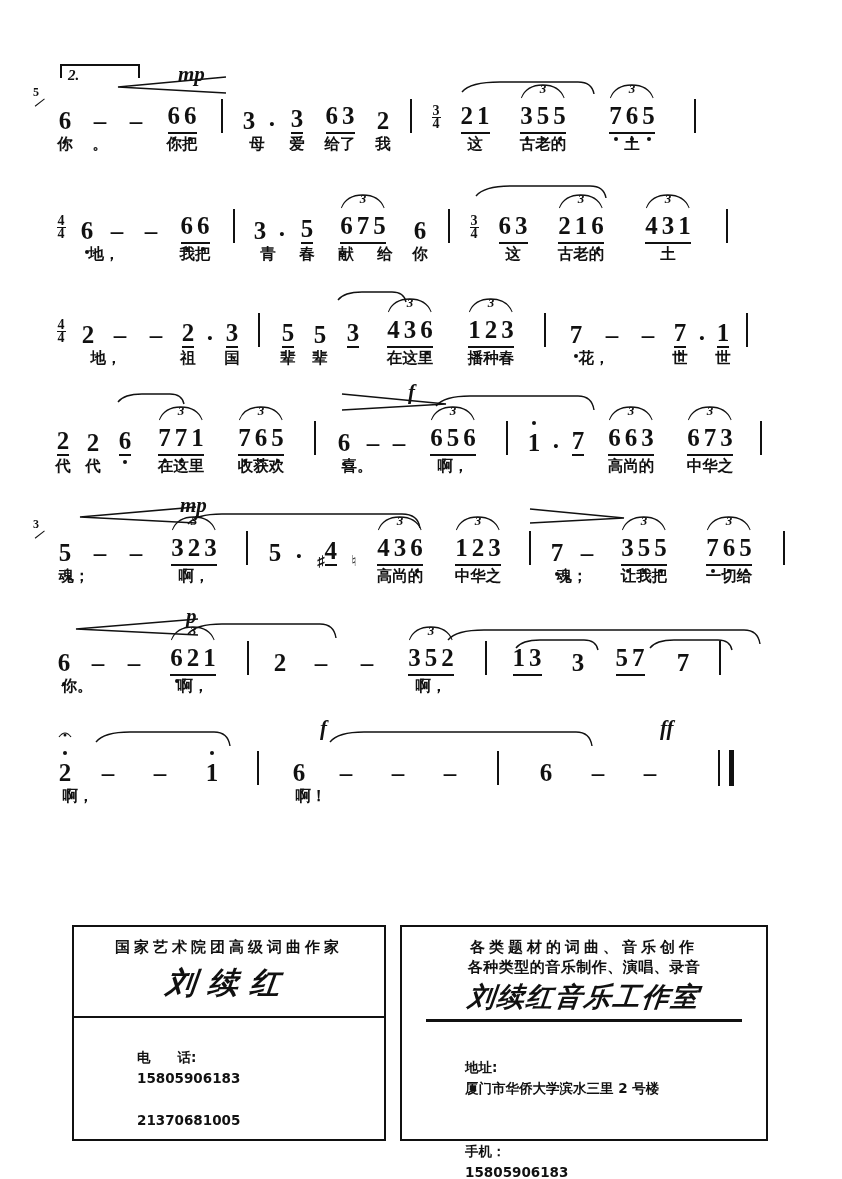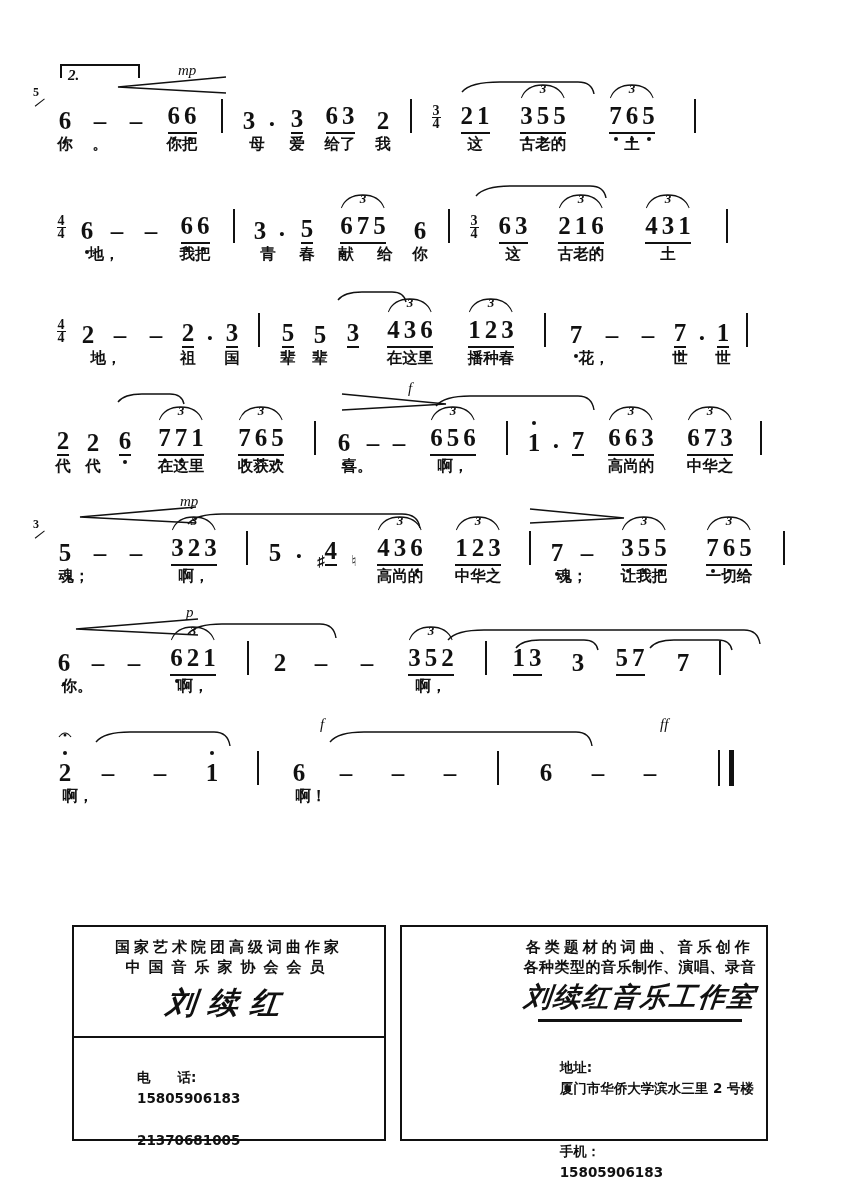--- a/index.html
+++ b/index.html
@@ -189,23 +189,23 @@
     top: -26px;
     left: 50%;
     transform: translateX(-50%);
     width: 14px; height: 8px;
   }
 
   
   .dyn {
     position: absolute;
     font-style: italic;
-    font-weight: normal;
+    font-weight: bold;
     font-family: "Liberation Serif", "DejaVu Serif", serif;
-    font-size: 15px;
+    font-size: 21px;
   }
 
   
   .hair { position: absolute; }
 
   
   .volta {
     position: absolute;
     border-top: 2px solid #111;
     border-left: 2px solid #111;
@@ -242,21 +242,21 @@
     gap: 14px;
   }
   .card {
     border: 2.5px solid #111;
     box-sizing: border-box;
     background: #fff;
     display: flex;
     flex-direction: column;
   }
   .card-left { width: 338px; gap: 8px; }
-  .card-right { width: 396px; align-items: flex-end; }
+  .card-right { width: 396px; }
 
   .card-top {
     flex: 1;
     padding: 10px 10px 4px 10px;
     display: flex;
     flex-direction: column;
     justify-content: flex-start;
   }
   .card-bottom {
     padding: 8px 12px 8px 16px;
@@ -976,21 +976,20 @@
 
     <path d="M96,742 Q104,732 130,732 L214,732 Q228,732 230,746" fill="none" stroke="#111" stroke-width="1.4"></path>
     <path d="M330,742 Q338,732 364,732 L576,732 Q590,732 592,746" fill="none" stroke="#111" stroke-width="1.4"></path>
   </svg>
 
   <div class="cards">
 
     <div class="card card-left">
       <div class="card-top">
         <div class="cn-line wide">国家艺术院团高级词曲作家</div>
-        <div class="cn-line wider">中国音乐家协会会员</div>
         <div class="signature">刘续红</div>
       </div>
       <div class="card-bottom">
         <div class="contact">
           <span>电　　话:</span>
           <span>15805906183</span>
           <span>   </span>
           <span>21370681005</span>
         </div>
 

